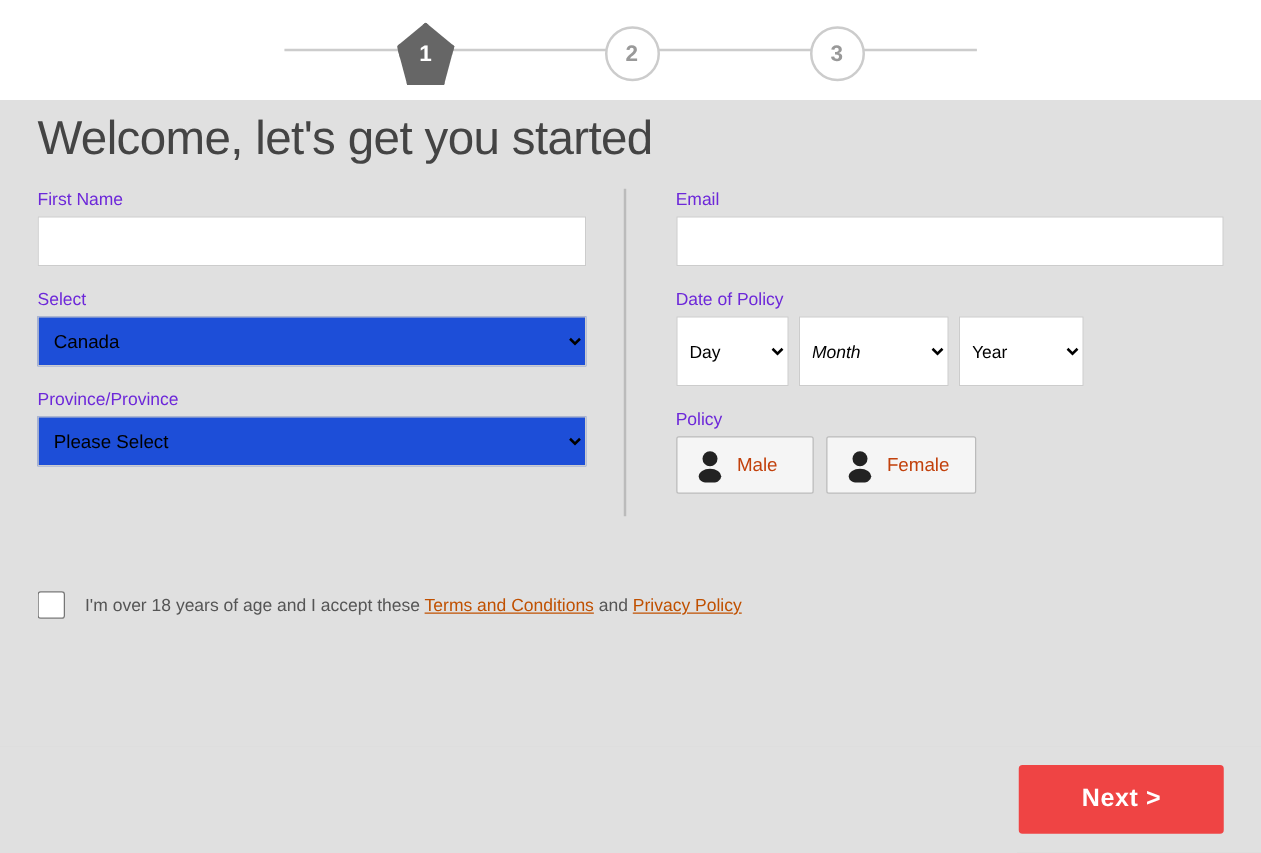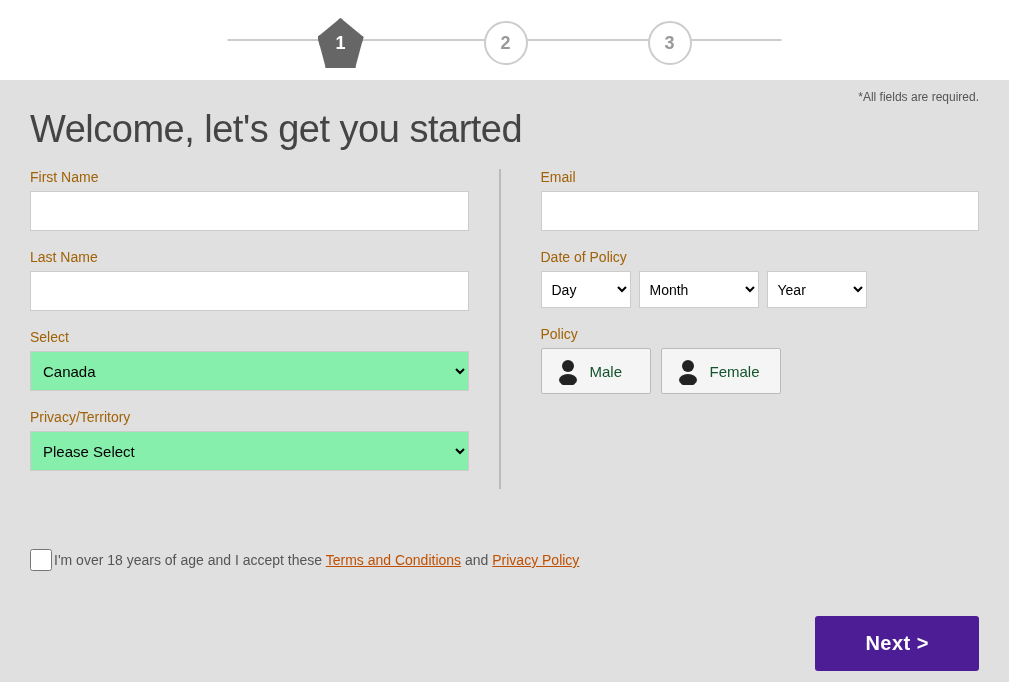--- a/index.html
+++ b/index.html
@@ -101,95 +101,95 @@
       padding-left: 40px;
     }
 
     .field-group {
       margin-bottom: 18px;
     }
 
     .field-label {
       display: block;
       font-size: 14px;
-      color: #a16207;
+      color: #6d28d9;
       margin-bottom: 6px;
       font-weight: normal;
     }
 
     .text-input {
       width: 100%;
       height: 40px;
       border: 1px solid #ccc;
       background: #fff;
       padding: 0 8px;
       font-size: 14px;
       outline: none;
     }
 
     .select-input {
       width: 100%;
       height: 40px;
       border: 1px solid #ccc;
-      background: #86efac;
+      background: #1d4ed8;
       padding: 0 8px;
       font-size: 15px;
       outline: none;
       appearance: auto;
       cursor: pointer;
     }
 
     
     .dob-row {
       display: flex;
       gap: 8px;
     }
     .dob-row select {
-      height: 37px;
+      height: 56px;
       border: 1px solid #ccc;
       background: #fff;
       padding: 0 6px;
       font-size: 14px;
       outline: none;
       cursor: pointer;
     }
     .dob-day { width: 90px; }
-    .dob-month { width: 120px; }
+    .dob-month { width: 120px; font-style: italic; }
     .dob-year { width: 100px; }
 
     
     .gender-row {
       display: flex;
       gap: 10px;
       margin-top: 4px;
     }
     .gender-btn {
       display: flex;
       align-items: center;
       gap: 8px;
       padding: 8px 20px 8px 12px;
       border: 1px solid #bbb;
       background: #f5f5f5;
       cursor: pointer;
       font-size: 15px;
-      color: #14532d;
+      color: #c2410c;
       border-radius: 2px;
       min-width: 110px;
     }
 
     .person-icon {
       width: 28px;
       height: 28px;
     }
 
     
     .checkbox-area {
       display: flex;
       align-items: center;
-      gap: 2px;
+      gap: 16px;
       margin-top: 40px;
       padding-top: 20px;
     }
     .terms-checkbox {
       width: 22px;
       height: 22px;
       border: 2px solid #888;
       background: #fff;
       flex-shrink: 0;
       cursor: pointer;
@@ -205,21 +205,21 @@
     }
 
     
     .bottom-bar {
       display: flex;
       justify-content: flex-end;
       padding: 15px 30px;
       background: #e0e0e0;
     }
     .next-btn {
-      background: #4c1d95;
+      background: #ef4444;
       color: #fff;
       border: none;
       padding: 16px 50px;
       font-size: 20px;
       font-weight: bold;
       cursor: pointer;
       border-radius: 3px;
       letter-spacing: 0.5px;
       margin-left: 15px;
     }
@@ -235,49 +235,44 @@
     <div class="step-circle">
       <span>2</span>
     </div>
     <div class="step-circle">
       <span>3</span>
     </div>
   </div>
 </div>
 
 <div class="main-content">
-  <div class="required-note">*All fields are required.</div>
   <h1 class="welcome-title">Welcome, let's get you started</h1>
 
   <div class="form-layout">
 
     <div class="form-left">
 
       <div class="field-group">
         <label class="field-label">First Name</label>
         <input type="text" class="text-input" style="">
       </div>
 
-      <div class="field-group">
-        <label class="field-label">Last Name</label>
-        <input type="text" class="text-input" style="">
-      </div>
 
       <div class="field-group">
         <label class="field-label">Select</label>
         <select class="select-input">
           <option value="canada">Canada</option>
           <option value="usa">United States</option>
           <option value="uk">United Kingdom</option>
           <option value="australia">Australia</option>
         </select>
       </div>
 
       <div class="field-group">
-        <label class="field-label">Privacy/Territory</label>
+        <label class="field-label">Province/Province</label>
         <select class="select-input">
           <option value="">Please Select</option>
           <option value="ab">Alberta</option>
           <option value="bc">British Columbia</option>
           <option value="mb">Manitoba</option>
           <option value="nb">New Brunswick</option>
           <option value="nl">Newfoundland and Labrador</option>
           <option value="ns">Nova Scotia</option>
           <option value="on">Ontario</option>
           <option value="pe">Prince Edward Island</option>

